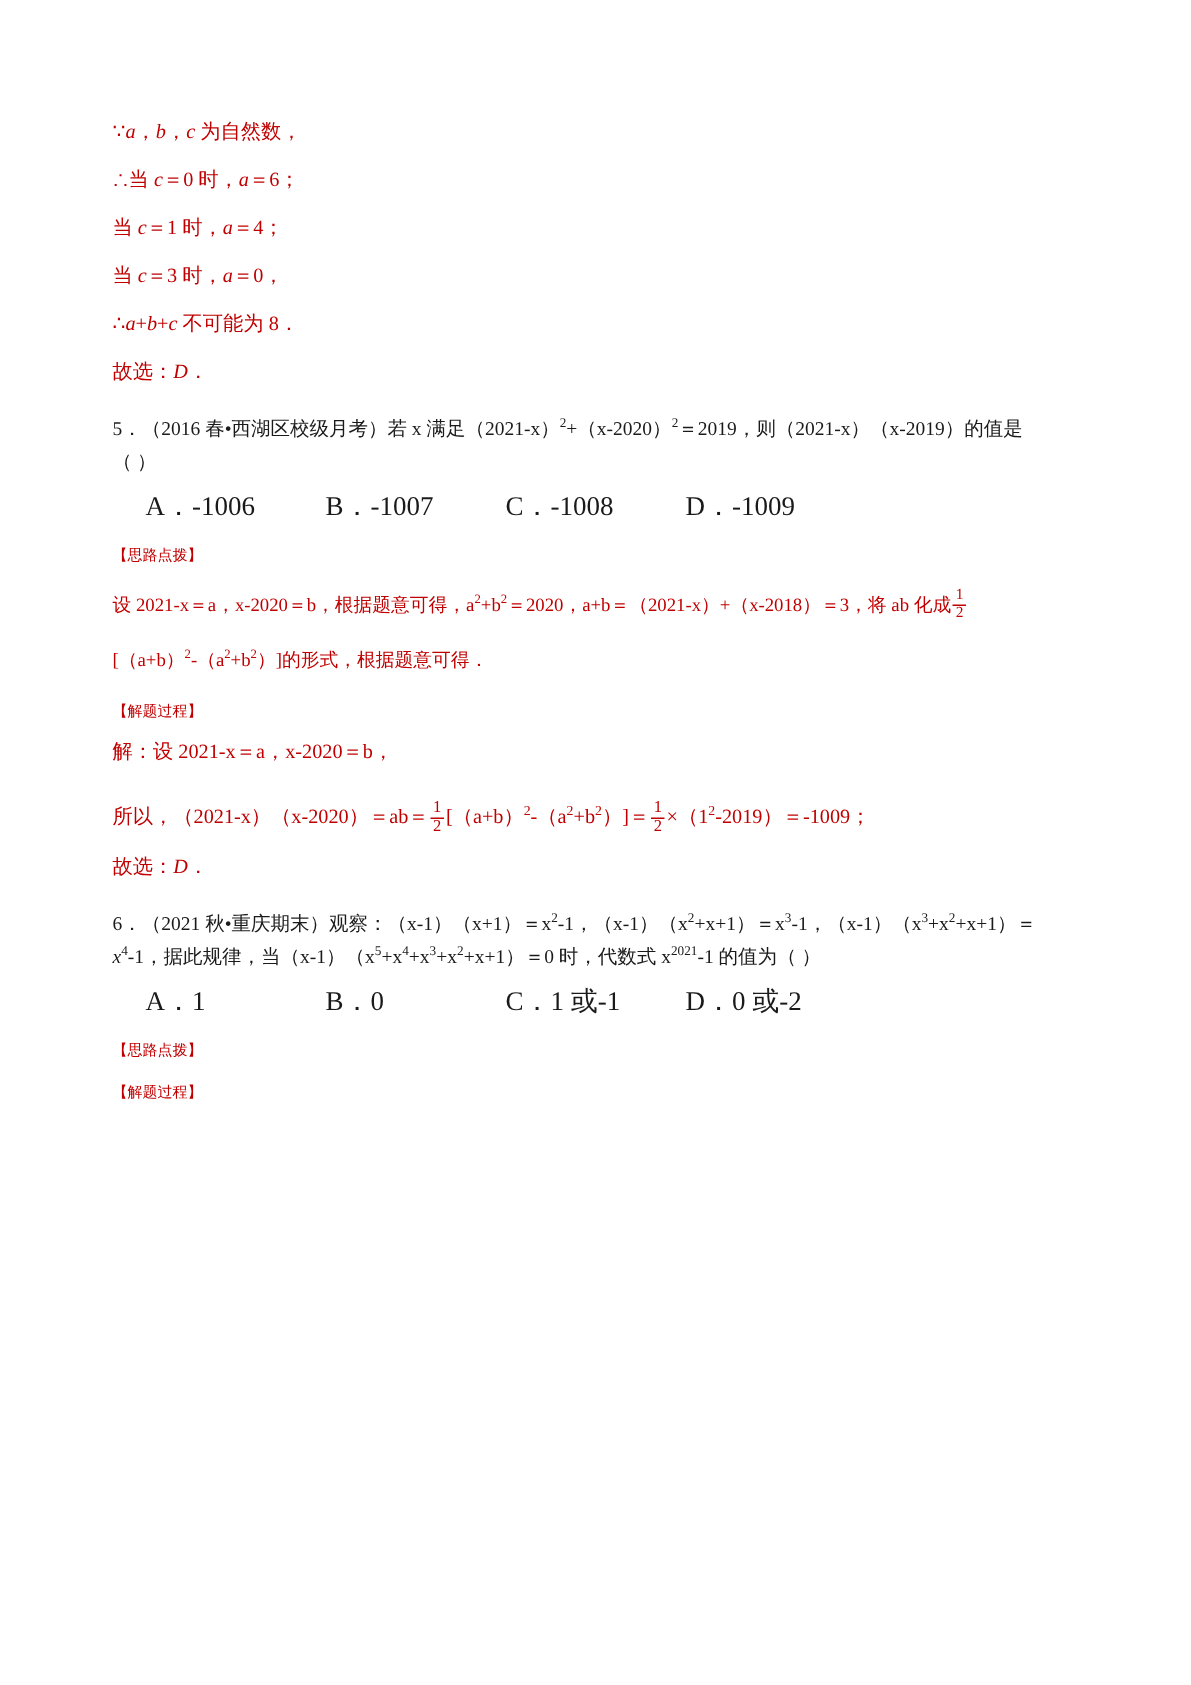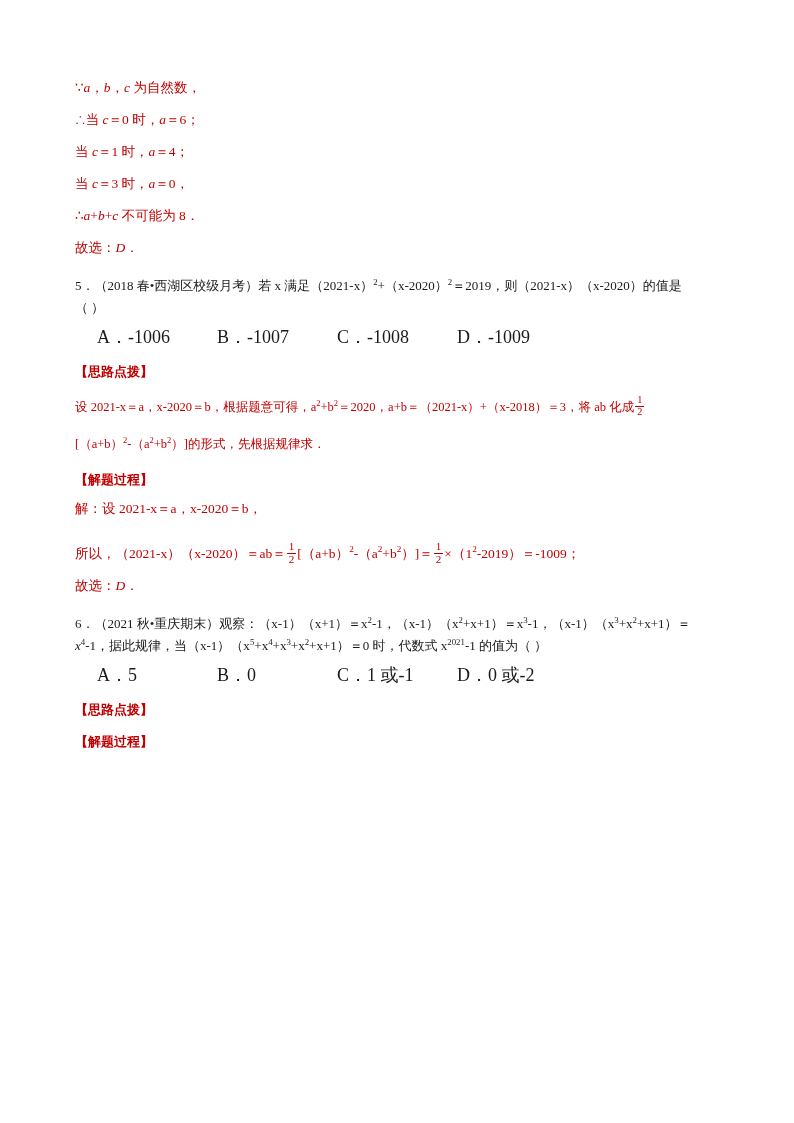--- a/index.html
+++ b/index.html
@@ -52,22 +52,22 @@
   }
   .choices span {
     display: inline-block;
   }
   .c1 { width: 120px; }
   .c2 { width: 120px; }
   .c3 { width: 120px; }
   .c4 { width: 120px; }
   .tag {
     color: #c00000;
-    font-weight: bold;
-    font-size: 13px;
+    font-weight: normal;
+    font-size: 10px;
     margin: 14px 0 10px 0;
     font-family: "Liberation Serif", serif;
   }
   .hint-text {
     color: #c00000;
     font-size: 12.5px;
     line-height: 1.9;
     margin: 0 0 10px 0;
   }
   .frac {
@@ -98,52 +98,52 @@
   <div>
     <p class="line solution-line">∵<span class="ital">a</span>，<span class="ital">b</span>，<span class="ital">c</span> 为自然数，</p>
     <p class="line solution-line">∴当 <span class="ital">c</span>＝0 时，<span class="ital">a</span>＝6；</p>
     <p class="line solution-line">当 <span class="ital">c</span>＝1 时，<span class="ital">a</span>＝4；</p>
     <p class="line solution-line">当 <span class="ital">c</span>＝3 时，<span class="ital">a</span>＝0，</p>
     <p class="line solution-line">∴<span class="ital">a</span>+<span class="ital">b</span>+<span class="ital">c</span> 不可能为 8．</p>
     <p class="line solution-line">故选：<span class="ital">D</span>．</p>
   </div>
 
   <div>
-    <p class="qnum-block"><span>5．</span><span>（2018 春•西湖区校级月考）</span><span>若 x 满足（2021-x）</span><sup>2</sup><span>+（x-2020）</span><sup>2</sup><span>＝2019，则（2021-x）（x-2020）的值是</span><br><span>（      ）</span></p>
+    <p class="qnum-block"><span>5．</span><span>（2016 春•西湖区校级月考）</span><span>若 x 满足（2021-x）</span><sup>2</sup><span>+（x-2020）</span><sup>2</sup><span>＝2019，则（2021-x）（x-2019）的值是</span><br><span>（      ）</span></p>
 
     <div class="choices">
       <span class="c1">A．-1006</span>
       <span class="c2">B．-1007</span>
       <span class="c3">C．-1008</span>
       <span class="c4">D．-1009</span>
     </div>
 
     <p class="tag">【思路点拨】</p>
 
     <p class="hint-text tall"><span>设 2021-x＝a，x-2020＝b，根据题意可得，a</span><sup>2</sup><span>+b</span><sup>2</sup><span>＝2020，a+b＝（2021-x）+（x-2018）＝3，将 ab 化成</span><span class="frac"><span class="num">1</span><span class="den">2</span></span></p>
 
-    <p class="hint-text"><span>[（a+b）</span><sup>2</sup><span>-（a</span><sup>2</sup><span>+b</span><sup>2</sup><span>）]的形式，先根据规律求．</span></p>
+    <p class="hint-text"><span>[（a+b）</span><sup>2</sup><span>-（a</span><sup>2</sup><span>+b</span><sup>2</sup><span>）]的形式，根据题意可得．</span></p>
 
     <p class="tag">【解题过程】</p>
 
     <p class="line solution-line">解：设 2021-x＝a，x-2020＝b，</p>
 
 
     <div class="spacer-md"></div>
 
     <p class="line solution-line"><span>所以，（2021-x）（x-2020）＝ab＝</span><span class="frac"><span class="num">1</span><span class="den">2</span></span><span>[（a+b）</span><sup>2</sup><span>-（a</span><sup>2</sup><span>+b</span><sup>2</sup><span>）]＝</span><span class="frac"><span class="num">1</span><span class="den">2</span></span><span>×（1</span><sup>2</sup><span>-2019）＝-1009；</span></p>
 
     <p class="line solution-line">故选：<span class="ital">D</span>．</p>
   </div>
 
   <div>
     <p class="qnum-block"><span>6．</span><span>（2021 秋•重庆期末）</span><span>观察：（x-1）（x+1）＝x</span><sup>2</sup><span>-1，（x-1）（x</span><sup>2</sup><span>+x+1）＝x</span><sup>3</sup><span>-1，（x-1）（x</span><sup>3</sup><span>+x</span><sup>2</sup><span>+x+1）＝</span><br><span class="ital">x</span><sup>4</sup><span>-1，据此规律，当（x-1）（x</span><sup>5</sup><span>+x</span><sup>4</sup><span>+x</span><sup>3</sup><span>+x</span><sup>2</sup><span>+x+1）＝0 时，代数式 x</span><sup>2021</sup><span>-1 的值为（      ）</span></p>
 
     <div class="choices">
-      <span class="c1">A．5</span>
+      <span class="c1">A．1</span>
       <span class="c2">B．0</span>
       <span class="c3">C．1 或-1</span>
       <span class="c4">D．0 或-2</span>
     </div>
 
     <p class="tag">【思路点拨】</p>
 
 
     <p class="tag">【解题过程】</p>
   </div>

